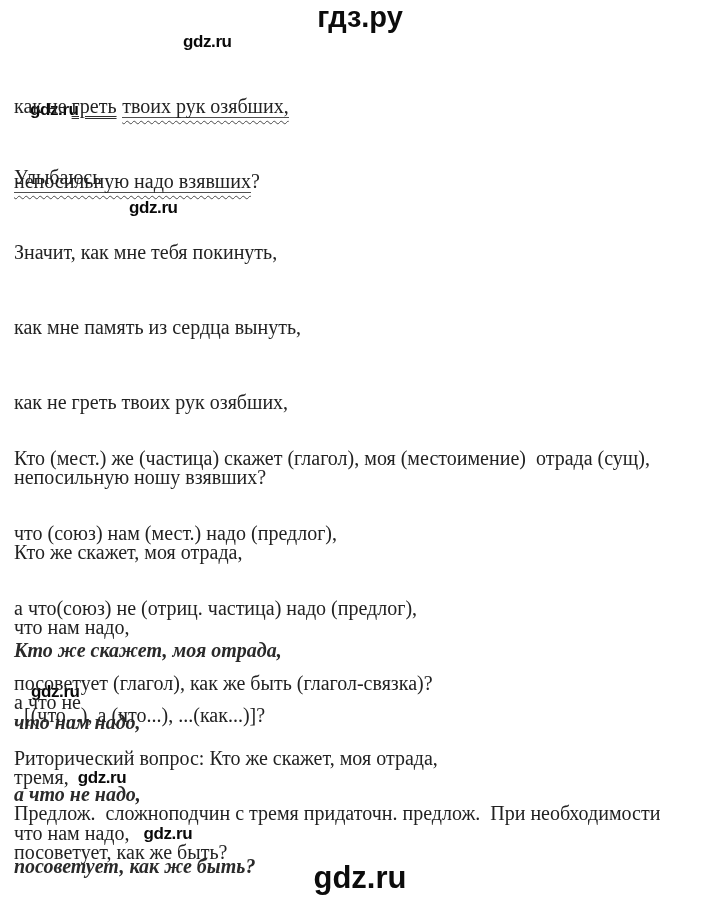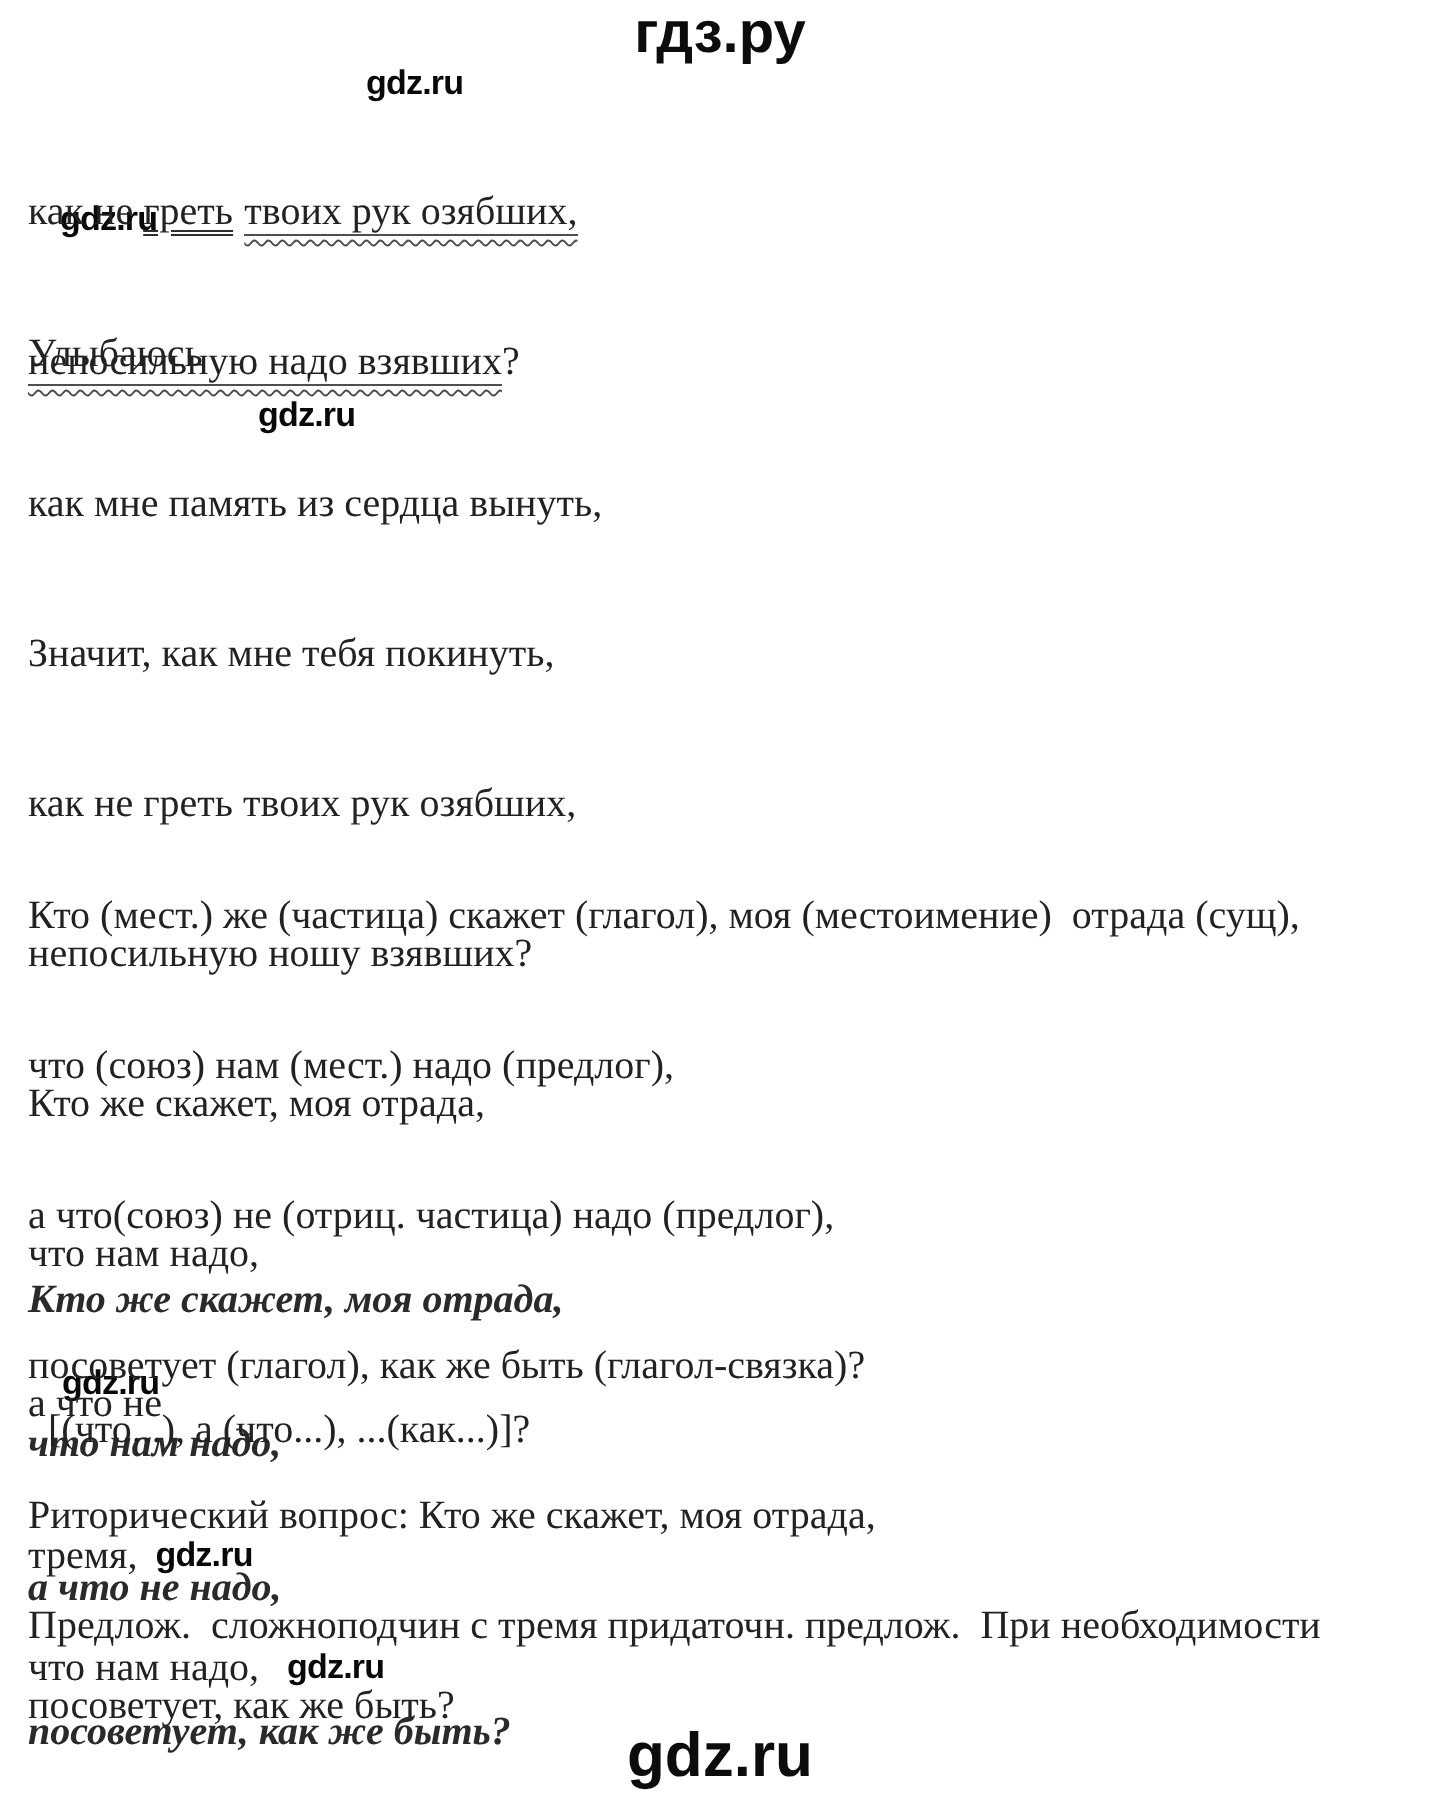--- a/index.html
+++ b/index.html
@@ -84,22 +84,22 @@
   <span class="wm wm-abs" id="wm-poem-mid">gdz.ru</span>
   <span class="wm wm-abs" id="wm-scheme">gdz.ru</span>
 
   <div class="block" id="quote-marked">
     <div class="line"><span>как не </span><span class="u-double">греть</span><span class="u-wavy gap-left">твоих рук озябших,</span></div>
     <div class="line"><span class="u-wavy">непосильную надо взявших</span><span>?</span></div>
   </div>
 
   <div class="block" id="poem">
     <div class="line">Улыбаюсь</div>
+    <div class="line">Значит, как мне тебя покинуть,</div>
     <div class="line">как мне память из сердца вынуть,</div>
-    <div class="line">Значит, как мне тебя покинуть,</div>
     <div class="line">как не греть твоих рук озябших,</div>
     <div class="line">непосильную ношу взявших?</div>
     <div class="line">Кто же скажет, моя отрада,</div>
     <div class="line">что нам надо,</div>
     <div class="line">а что не</div>
     <div class="line"><span>тремя,</span><span class="wm wm-inline">gdz.ru</span></div>
     <div class="line">посоветует, как же быть?</div>
     
   </div>
 

